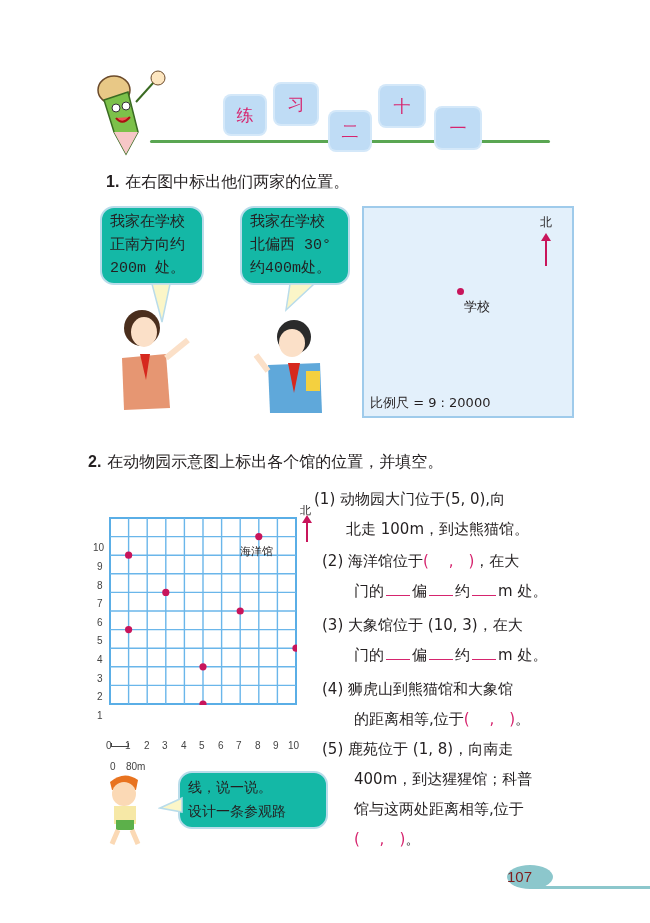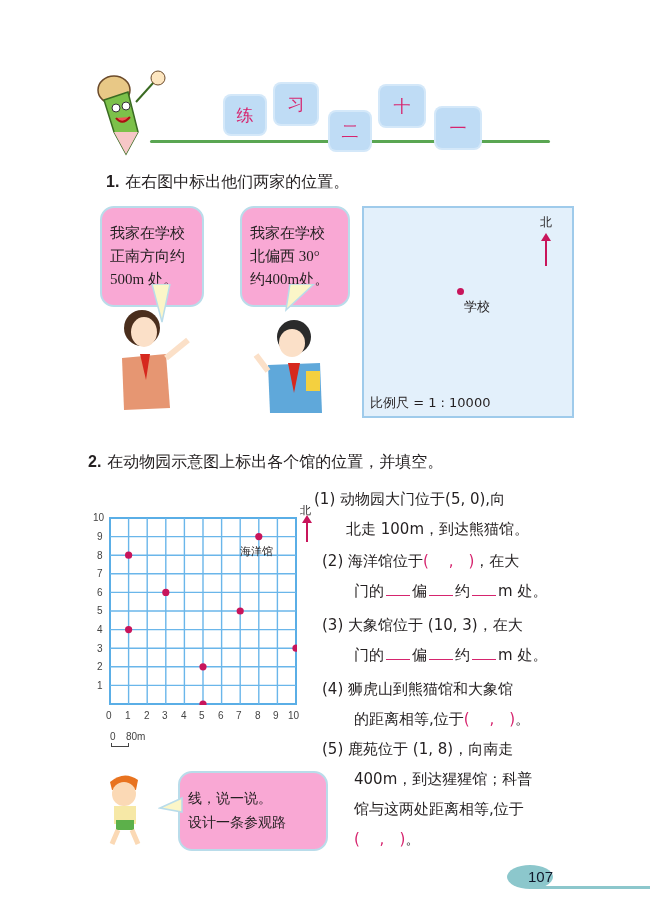--- a/index.html
+++ b/index.html
@@ -3,27 +3,27 @@
 <meta charset="utf-8">
 <style>
   html,body{margin:0;padding:0;background:#fff;}
   body{width:650px;height:923px;position:relative;overflow:hidden;font-family:"DejaVu Serif","Liberation Serif",serif;color:#231f20;}
   .abs{position:absolute;}
   
   .title-cloud{position:absolute;background:#bfdcf5;border-radius:6px;box-shadow:0 0 0 2px #d4e8f9;display:flex;align-items:center;justify-content:center;color:#d6246e;font-family:"DejaVu Sans",sans-serif;font-size:17px;}
   .vine{position:absolute;height:3px;background:#5aa652;border-radius:2px;}
   .q-title{position:absolute;font-size:16px;font-family:"DejaVu Sans",sans-serif;}
   .q-title b{font-family:"Liberation Sans",sans-serif;font-weight:bold;margin-right:6px;}
-  .bubble{position:absolute;background:#f9a8d4;border:2px solid #b9dcea;border-radius:14px;font-size:15px;line-height:23px;padding:14px 8px;font-family:Liberation Serif, serif;}
+  .bubble{position:absolute;background:#14b8a6;border:2px solid #b9dcea;border-radius:14px;font-size:15px;line-height:23px;padding:3px 8px;font-family:Liberation Mono, monospace;}
   .mapbox{position:absolute;background:#e3f0fb;border:2px solid #9fcbeb;}
   .dot{position:absolute;width:7px;height:7px;border-radius:50%;background:#c8155b;}
   .north-arrow{position:absolute;width:2px;background:#c8155b;}
   .north-arrow::before{content:"";position:absolute;left:-4px;top:-7px;border-left:5px solid transparent;border-right:5px solid transparent;border-bottom:8px solid #c8155b;}
   .grid{position:absolute;}
-  .tick{position:absolute;font-family:"Liberation Sans",sans-serif;font-size:10px;color:#444;}
+  .tick{position:absolute;font-family:"Liberation Sans",sans-serif;font-size:10px;color:#444;margin-top:30px;}
   .item{position:absolute;font-family:"DejaVu Sans",sans-serif;font-size:15px;line-height:30px;}
   .red{color:#d6246e;}
   .blank{display:inline-block;width:24px;border-bottom:1.5px solid #d6246e;margin:0 2px;height:12px;}
   .figure{position:absolute;}
 </style>
 </head>
 <body>
 
 <div>
   <svg class="abs" style="left:86px;top:62px" width="90" height="100" viewBox="0 0 90 100">
@@ -44,21 +44,21 @@
   <div class="title-cloud" style="left:436px;top:108px;width:44px;height:40px;">一</div>
 </div>
 
 <div class="q-title" style="left:88px;top:172px;margin-left:18px;">
   <b>1.</b><span>在右图中标出他们两家的位置。</span>
 </div>
 
 <div class="bubble" style="left:100px;top:206px;width:84px;">
   <div>我家在学校</div>
   <div>正南方向约</div>
-  <div>500m 处。</div>
+  <div>200m 处。</div>
 </div>
 <svg class="abs" style="left:150px;top:284px" width="30" height="40">
     <path d="M2 0 L20 0 L12 38 Z" fill="#fbf6c8" stroke="#b9dcea" stroke-width="1.5"></path>
   </svg>
 
 <div class="bubble" style="left:240px;top:206px;width:90px;">
   <div>我家在学校</div>
   <div>北偏西 30°</div>
   <div>约400m处。</div>
 </div>
@@ -80,21 +80,21 @@
   <path d="M38 48 L44 78 L50 48 Z" fill="#d6281e"></path>
   <rect x="56" y="56" width="14" height="20" fill="#f4d03f"></rect>
   <path d="M18 56 L6 40" stroke="#fbe0c8" stroke-width="6"></path>
 </svg>
 
 <div class="mapbox" style="left:362px;top:206px;width:208px;height:208px;">
   <div class="abs" style="left:176px;top:6px;font-size:12px;">北</div>
   <div class="north-arrow" style="left:181px;top:32px;height:26px;"></div>
   <div class="dot" style="left:93px;top:80px;"></div>
   <div class="abs" style="left:100px;top:90px;font-size:13px;">学校</div>
-  <div class="abs" style="left:6px;top:186px;font-size:13px;font-family:'DejaVu Sans',sans-serif;">比例尺 = 1 : 10000</div>
+  <div class="abs" style="left:6px;top:186px;font-size:13px;font-family:'DejaVu Sans',sans-serif;">比例尺 = 9 : 20000</div>
 </div>
 
 <div class="q-title" style="left:88px;top:452px;">
   <b>2.</b><span>在动物园示意图上标出各个馆的位置，并填空。</span>
 </div>
 
 <div>
   <svg class="grid" style="left:109px;top:517px" width="188" height="188" viewBox="0 0 188 188">
     <rect x="1" y="1" width="186" height="186" fill="#ffffff" stroke="#5aaee6" stroke-width="2"></rect>
     <g stroke="#6ab6ea" stroke-width="1.4">
@@ -193,13 +193,13 @@
 </svg>
 <div class="bubble" style="left:178px;top:771px;width:130px;font-size:14px;line-height:24px;">
   <div>线，说一说。</div>
   <div>设计一条参观路</div>
 </div>
 <svg class="abs" style="left:158px;top:796px" width="26" height="20">
     <path d="M24 2 L2 12 L24 16 Z" fill="#fbf6c8" stroke="#b9dcea" stroke-width="1.5"></path>
   </svg>
 
 <div class="abs" style="left:530px;top:886px;width:120px;height:3px;background:#8cc7cc;"></div>
-<div class="abs" style="left:507px;top:865px;width:46px;height:24px;border-radius:50%;background:#8cc7cc;text-align:right;line-height:24px;font-family:'Liberation Sans',sans-serif;font-size:15px;color:#0f172a;">107</div>
+<div class="abs" style="left:507px;top:865px;width:46px;height:24px;border-radius:50%;background:#8cc7cc;text-align:left;line-height:24px;font-family:'Liberation Sans',sans-serif;font-size:15px;color:#7f1d1d;">107</div>
 
 </body></html>

